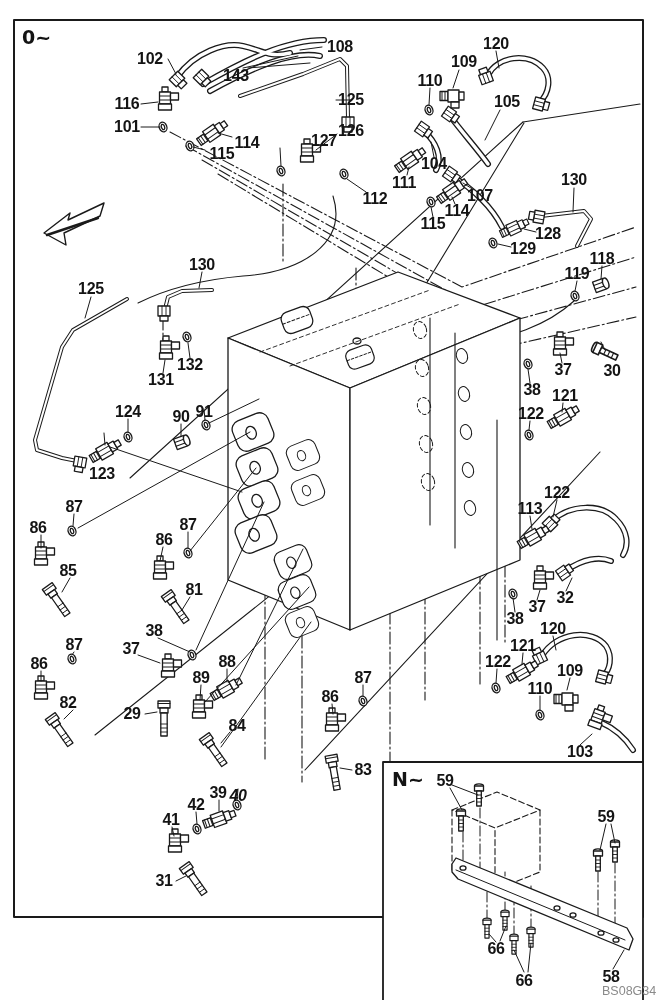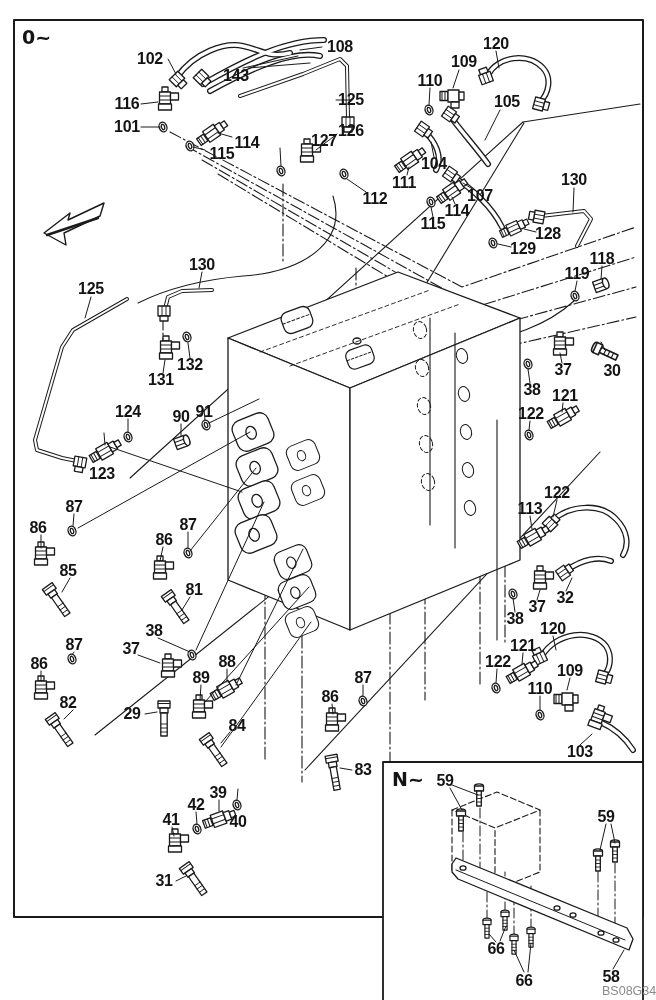--- a/index.html
+++ b/index.html
@@ -457,21 +457,21 @@
       <span class="callout" style="left: 74px; top: 645px;">87</span>
       <span class="callout" style="left: 39px; top: 664px;">86</span>
       <span class="callout" style="left: 68px; top: 703px;">82</span>
       <span class="callout" style="left: 132px; top: 714px;">29</span>
       <span class="callout" style="left: 227px; top: 662px;">88</span>
       <span class="callout" style="left: 201px; top: 678px;">89</span>
       <span class="callout" style="left: 237px; top: 726px;">84</span>
       <span class="callout" style="left: 330px; top: 697px;">86</span>
       <span class="callout" style="left: 363px; top: 678px;">87</span>
       <span class="callout" style="left: 363px; top: 770px;">83</span>
-      <span class="callout" style="left: 238px; top: 822px;">40</span>
+      <span class="callout" style="left: 238px; top: 796px; font-style: italic;">40</span>
       <span class="callout" style="left: 218px; top: 793px;">39</span>
       <span class="callout" style="left: 196px; top: 805px;">42</span>
       <span class="callout" style="left: 171px; top: 820px;">41</span>
       <span class="callout" style="left: 164px; top: 881px;">31</span>
       <span class="callout" style="left: 530px; top: 509px;">113</span>
       <span class="callout" style="left: 557px; top: 493px;">122</span>
       <span class="callout" style="left: 537px; top: 607px;">37</span>
       <span class="callout" style="left: 565px; top: 598px;">32</span>
       <span class="callout" style="left: 515px; top: 619px;">38</span>
       <span class="callout" style="left: 553px; top: 629px;">120</span>

